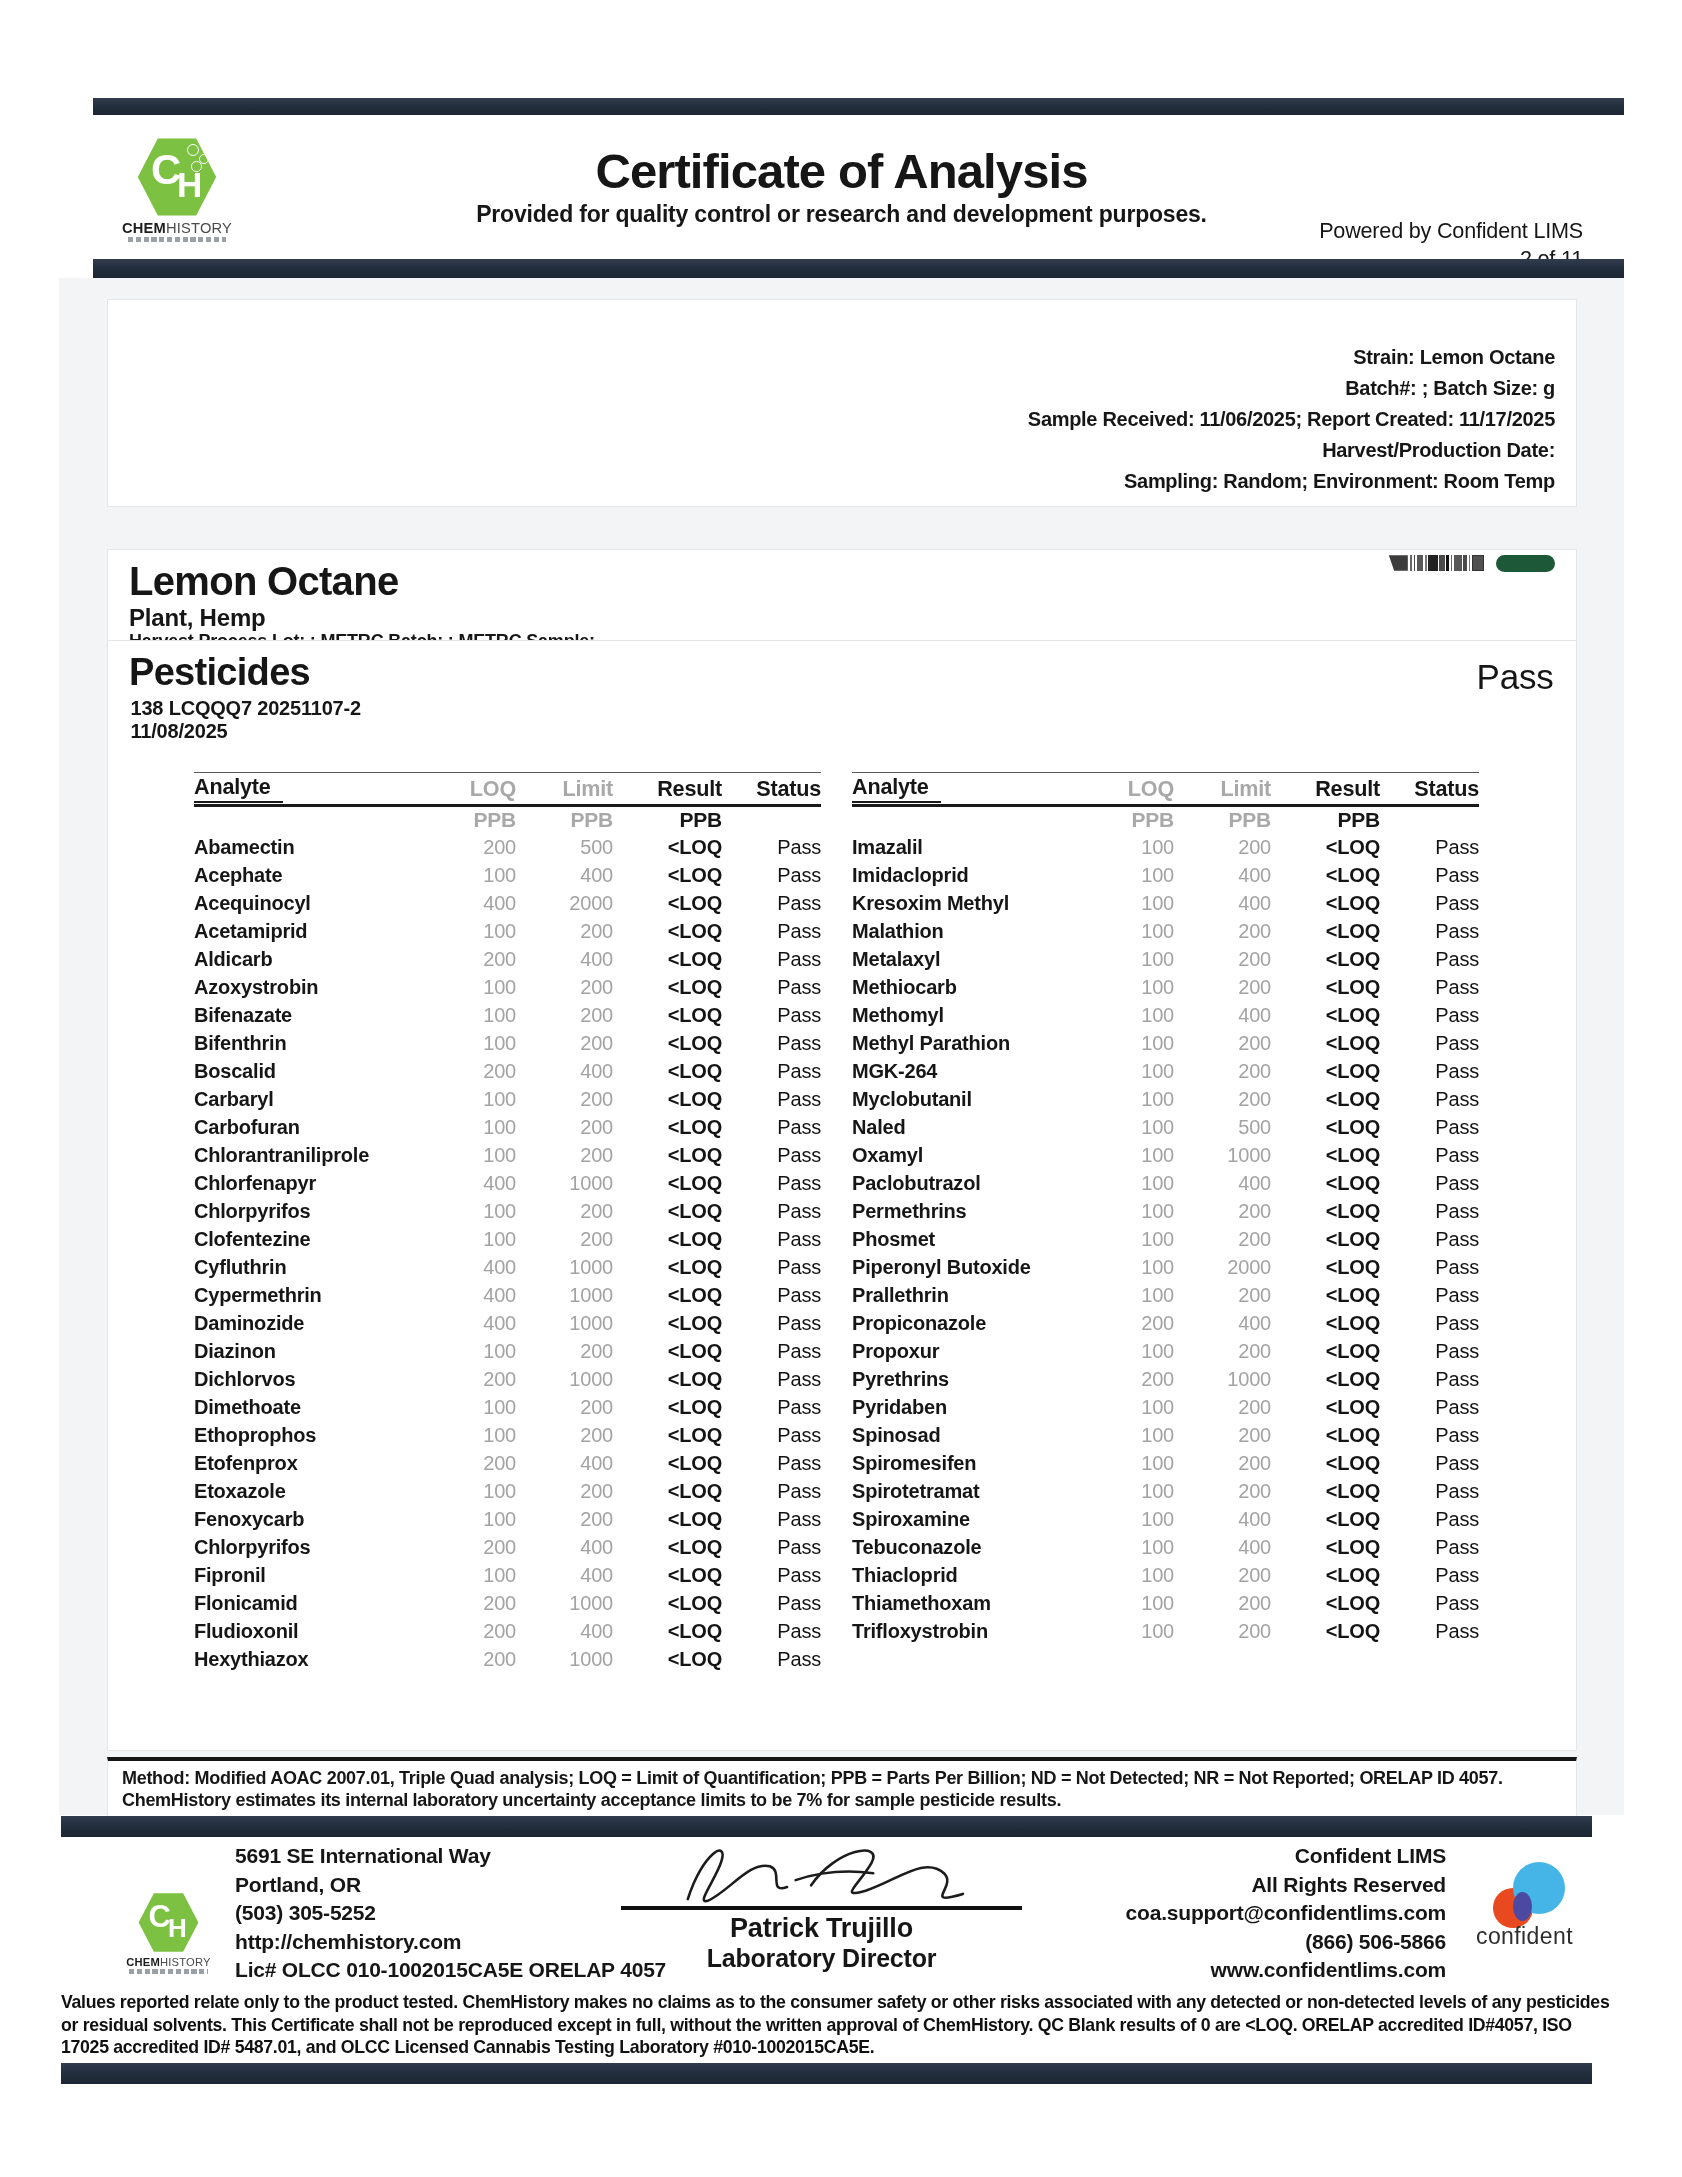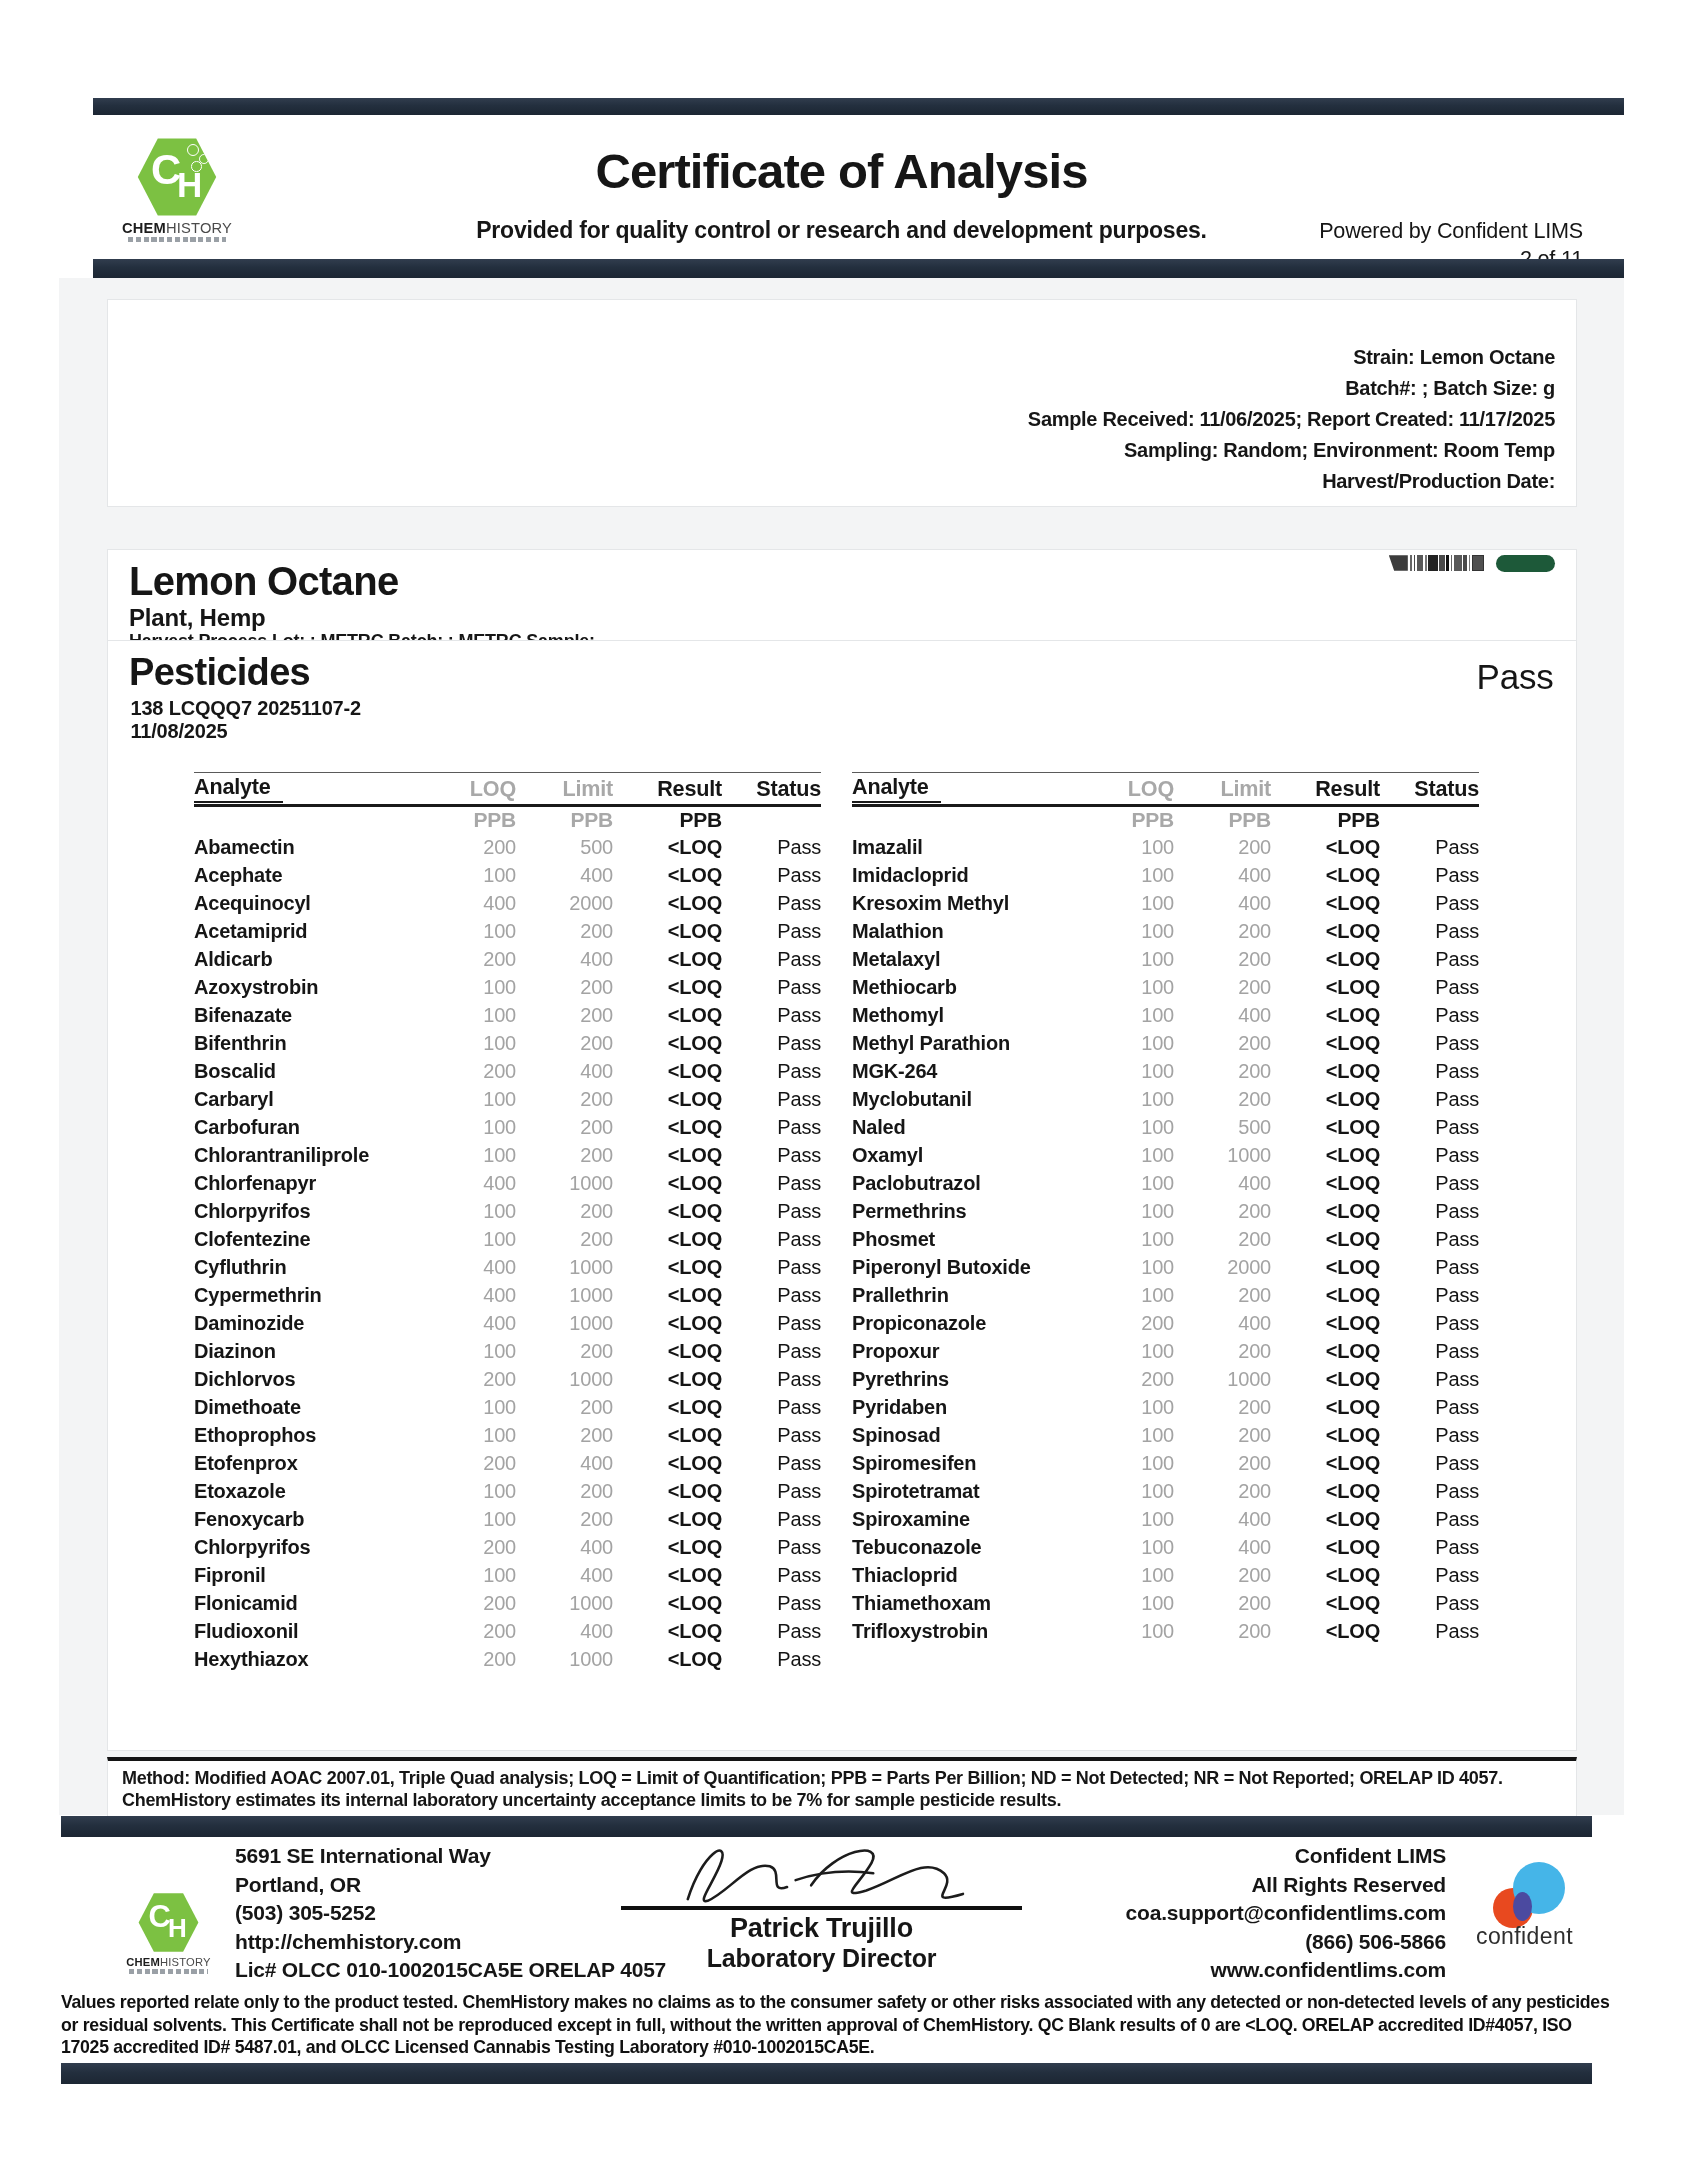--- a/index.html
+++ b/index.html
@@ -25,21 +25,21 @@
   .hex-big .c2{left:40px;top:28px;font-size:35px;}
   .hex-small .c1{left:10.4px;top:7px;font-size:31px;}
   .hex-small .c2{left:30px;top:21px;font-size:26px;}
   .mol{position:absolute;border:1.7px solid #fff;border-radius:50%;background:transparent;}
   .logo-word{margin-top:2.6px;font-size:14.7px;letter-spacing:0.2px;white-space:nowrap;}
   .logo-word .w1{font-weight:700;color:#1d1d1d;}
   .logo-word .w2{font-weight:400;color:#4a4a4a;}
   .logo-tag{margin:1.7px auto 0;width:84%;height:4.3px;background:repeating-linear-gradient(90deg,#9aa0a6 0 5.2px,#fff 5.2px 7.8px);}
   .title-wrap{position:absolute;left:294px;right:294px;top:144px;text-align:center;}
   .doc-title{font-size:49px;font-weight:700;letter-spacing:-0.9px;line-height:54px;}
-  .doc-subtitle{margin-top:19px;font-size:23px;font-weight:700;}
+  .doc-subtitle{margin-top:3px;font-size:23px;font-weight:700;}
   .header-meta{position:absolute;right:100px;top:217px;text-align:right;font-size:21.6px;line-height:28px;font-weight:400;}
 
   
   .card-strain{left:107px;top:299px;width:1468px;height:206px;}
   .strain-lines{position:absolute;right:21px;top:42px;text-align:right;
                 font-size:20px;line-height:31px;font-weight:700;letter-spacing:-0.3px;}
 
   
   .card-sample{left:107px;top:519px;width:1468px;height:109px;margin-top:30px;}
   .sample-name{position:absolute;left:21px;top:8.6px;font-size:40px;font-weight:700;letter-spacing:-0.7px;}
@@ -128,22 +128,22 @@
   </div>
 
   <div class="bar bar-top2"></div>
   <div class="band"></div>
 
   <div class="card card-strain">
     <div class="strain-lines">
       <div>Strain: Lemon Octane</div>
       <div>Batch#: ; Batch Size:  g</div>
       <div>Sample Received: 11/06/2025; Report Created: 11/17/2025</div>
+      <div>Harvest/Production Date:</div>
       <div>Sampling: Random; Environment: Room Temp</div>
-      <div>Harvest/Production Date:</div>
     </div>
   </div>
 
   <div class="card card-sample">
     <div class="sample-name">Lemon Octane</div>
     <div class="sample-type">Plant, Hemp</div>
     <div class="sample-metrc">Harvest Process Lot: ; METRC Batch: ; METRC Sample:</div>
     <div class="code-row">
       <div class="barcode">
         <span class="b lead"></span>

